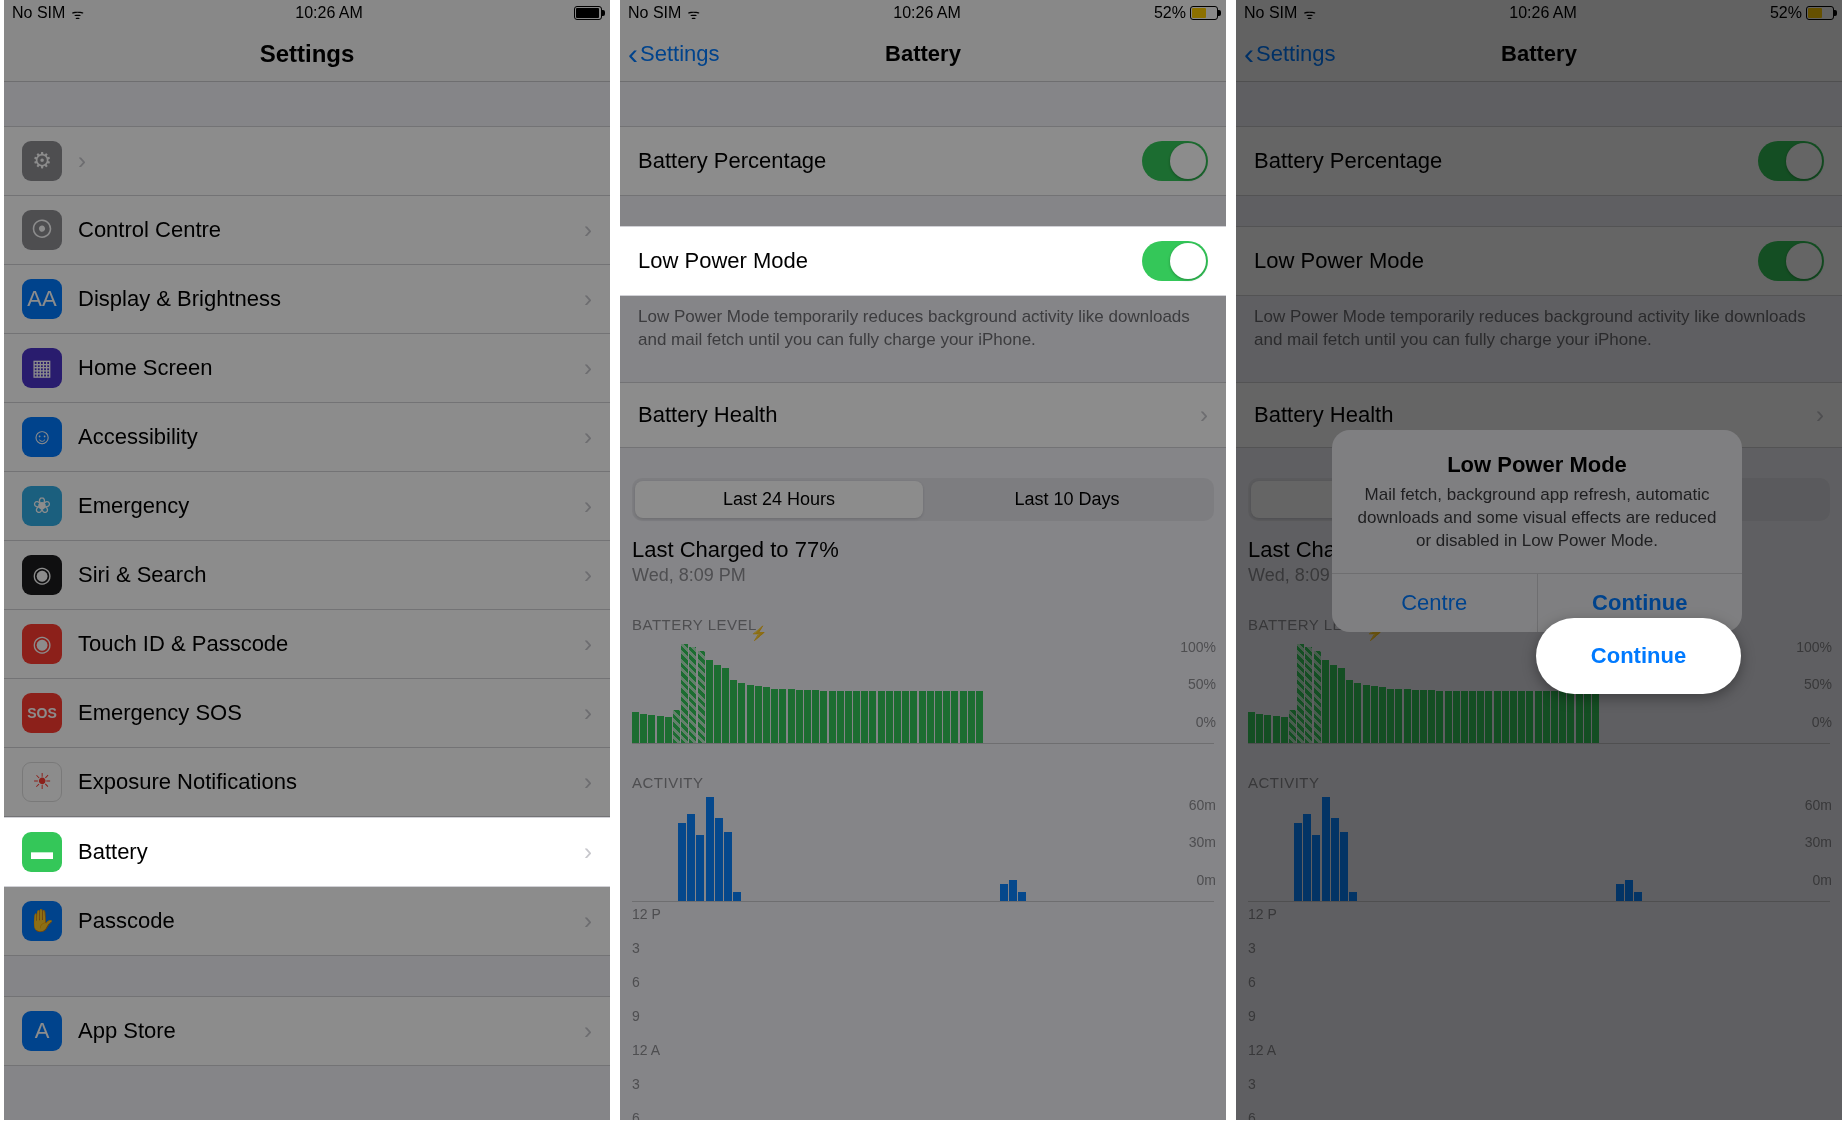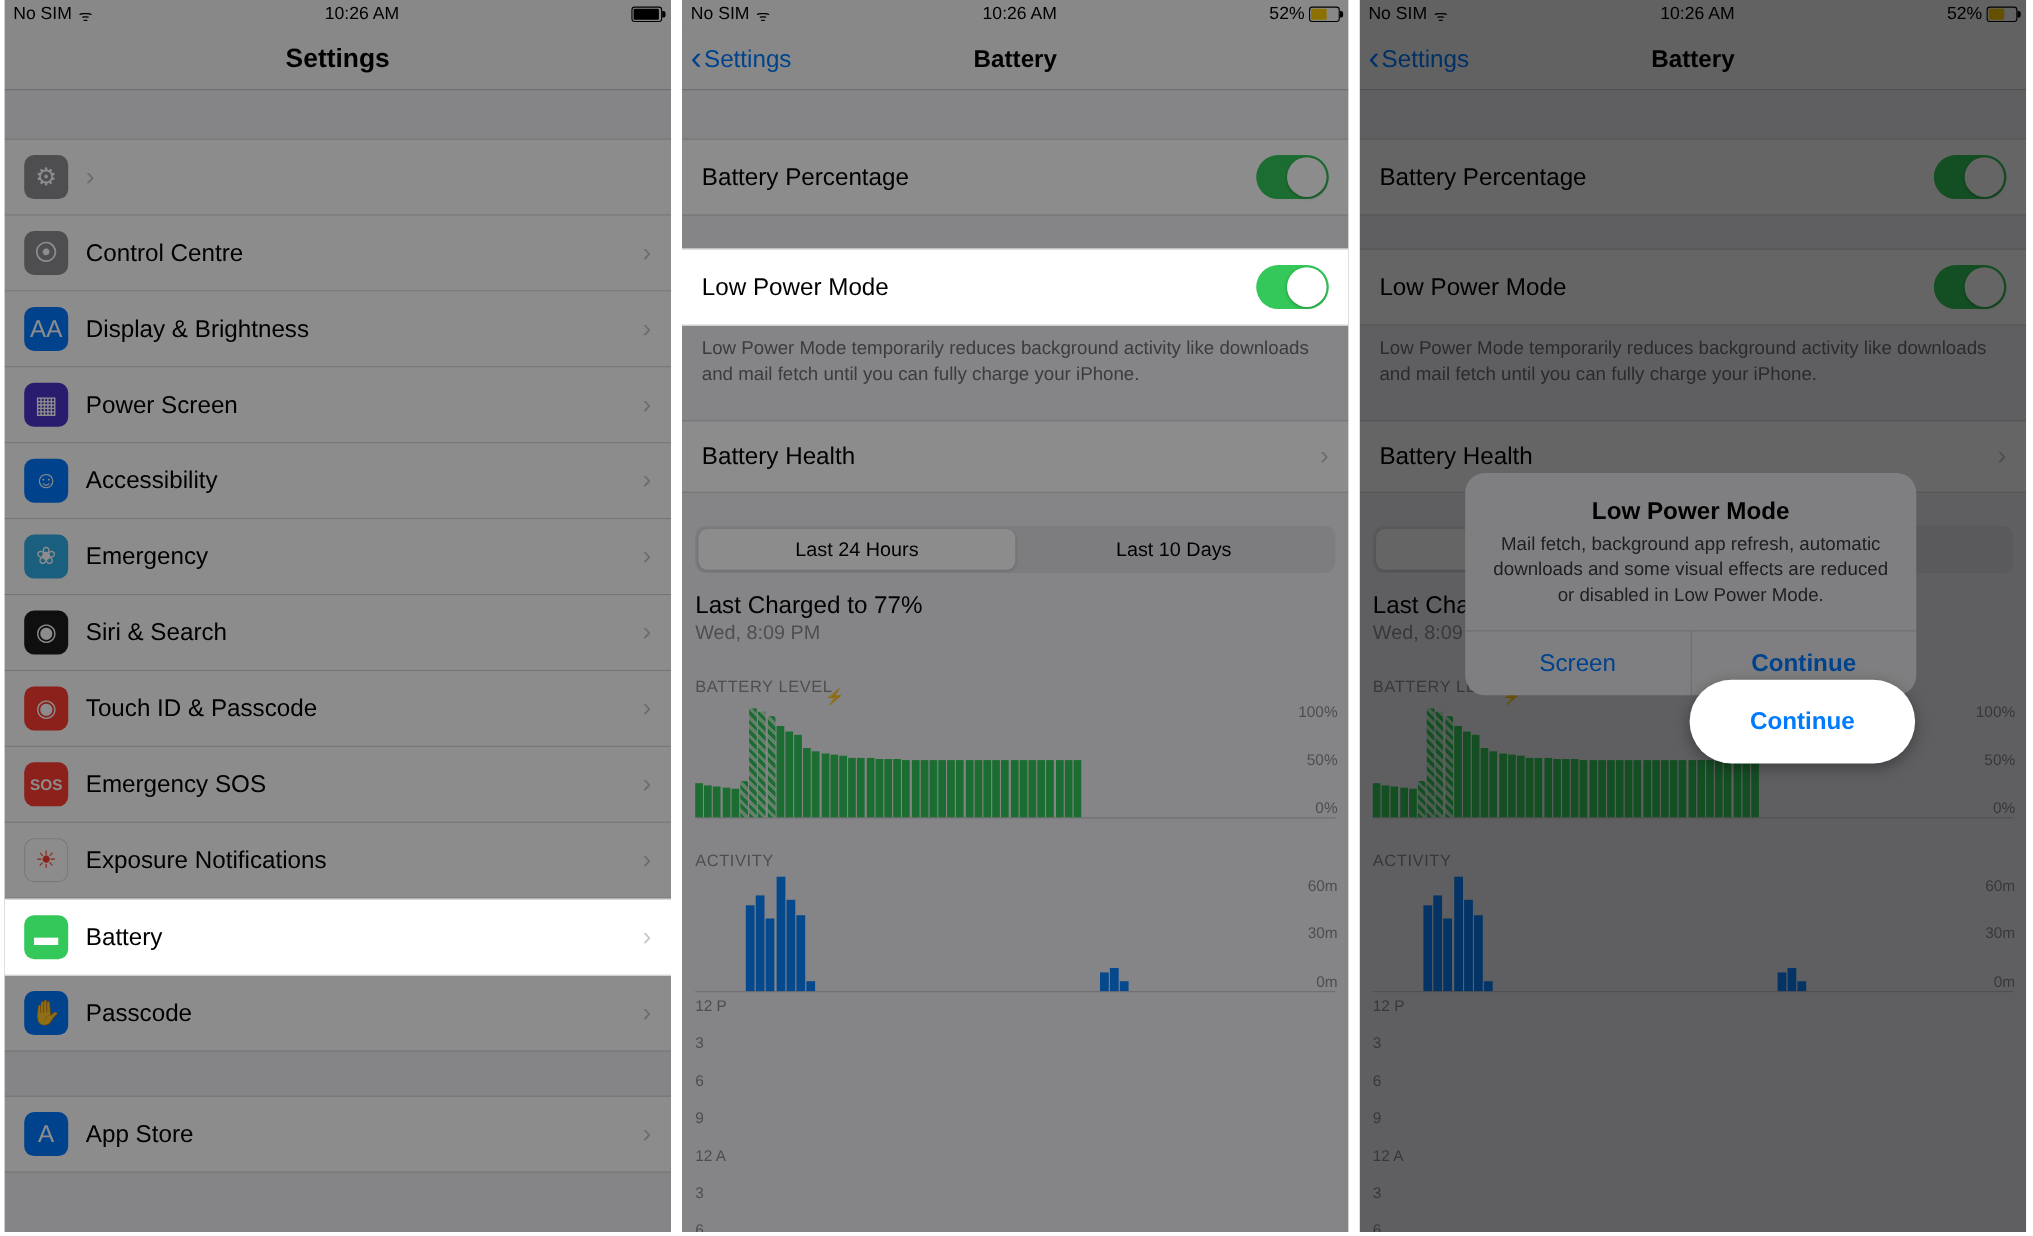--- a/index.html
+++ b/index.html
@@ -135,21 +135,21 @@
   .charge-head .t1{ font-size:22px; }
   .charge-head .t2{ font-size:18px; color:#8e8e93; margin-top:2px;}
 
   .graph-label{ font-size:15px;color:#8e8e93;letter-spacing:.5px; padding:30px 12px 2px 12px;}
   .graph{
     height:105px; margin:4px 12px 0 12px; position:relative;
     display:flex; align-items:flex-end; gap:1.2px;
     border-bottom:1px solid #c8c8cc;
   }
   .graphwrap{position:relative;}
-  .ylabs{position:absolute;right:10px;top:0;bottom:0;font-size:14px;color:#8e8e93;
+  .ylabs{position:absolute;right:10px;top:0;bottom:12px;font-size:14px;color:#8e8e93;
     display:flex;flex-direction:column;justify-content:space-between;align-items:flex-end;
     padding-bottom:2px;}
   .bar{ width:7px; background:#34c759; }
   .barB{ width:8px; background:#0a84ff; }
   .barGap{ width:8px; }
   .hatch{
     background: repeating-linear-gradient(45deg,#34c759,#34c759 3px,#b7eac5 3px,#b7eac5 6px);
   }
   .bolt{
     position:absolute; top:-14px; left:118px; color:#34c759; font-size:14px;
@@ -228,21 +228,21 @@
       <span class="label">Control Centre</span>
       <span class="disclosure">›</span>
     </div>
     <div class="row">
       <div class="icon ic-blue">AA</div>
       <span class="label">Display &amp; Brightness</span>
       <span class="disclosure">›</span>
     </div>
     <div class="row">
       <div class="icon" style="background:#4b33c9">▦</div>
-      <span class="label">Power Screen</span>
+      <span class="label">Home Screen</span>
       <span class="disclosure">›</span>
     </div>
     <div class="row">
       <div class="icon ic-blue">☺</div>
       <span class="label">Accessibility</span>
       <span class="disclosure">›</span>
     </div>
     <div class="row">
       <div class="icon ic-cyan">❀</div>
       <span class="label">Emergency</span>
@@ -651,21 +651,21 @@
       <span>6</span>
       <span>9</span>
     </div>
   <div class="xdate">29 Apr</div>
 
   <div class="alert-back" style="z-index:5"></div>
   <div class="alert" style="position:absolute;left:96px;top:430px;z-index:8">
     <div class="atitle">Low Power Mode</div>
     <div class="amsg">Mail fetch, background app refresh, automatic downloads and some visual effects are reduced or disabled in Low Power Mode.</div>
     <div class="abtns">
-      <div class="abtn">Screen</div>
+      <div class="abtn">Centre</div>
       <div class="abtn bold">Continue</div>
     </div>
   </div>
 
   <div class="pill-glow" style="left:300px;top:618px;width:205px;height:76px;">
     <span>Continue</span>
   </div>
 </div>
 
 </body></html>

